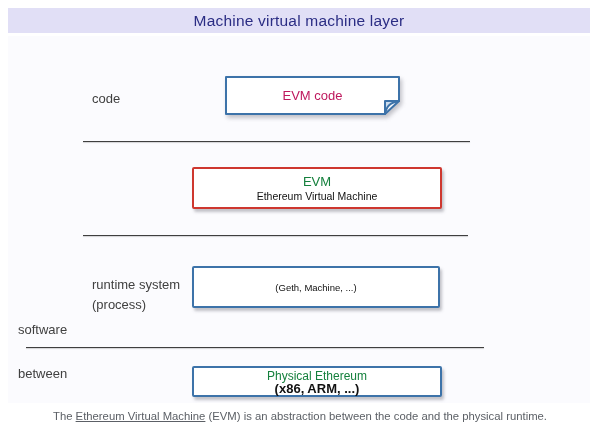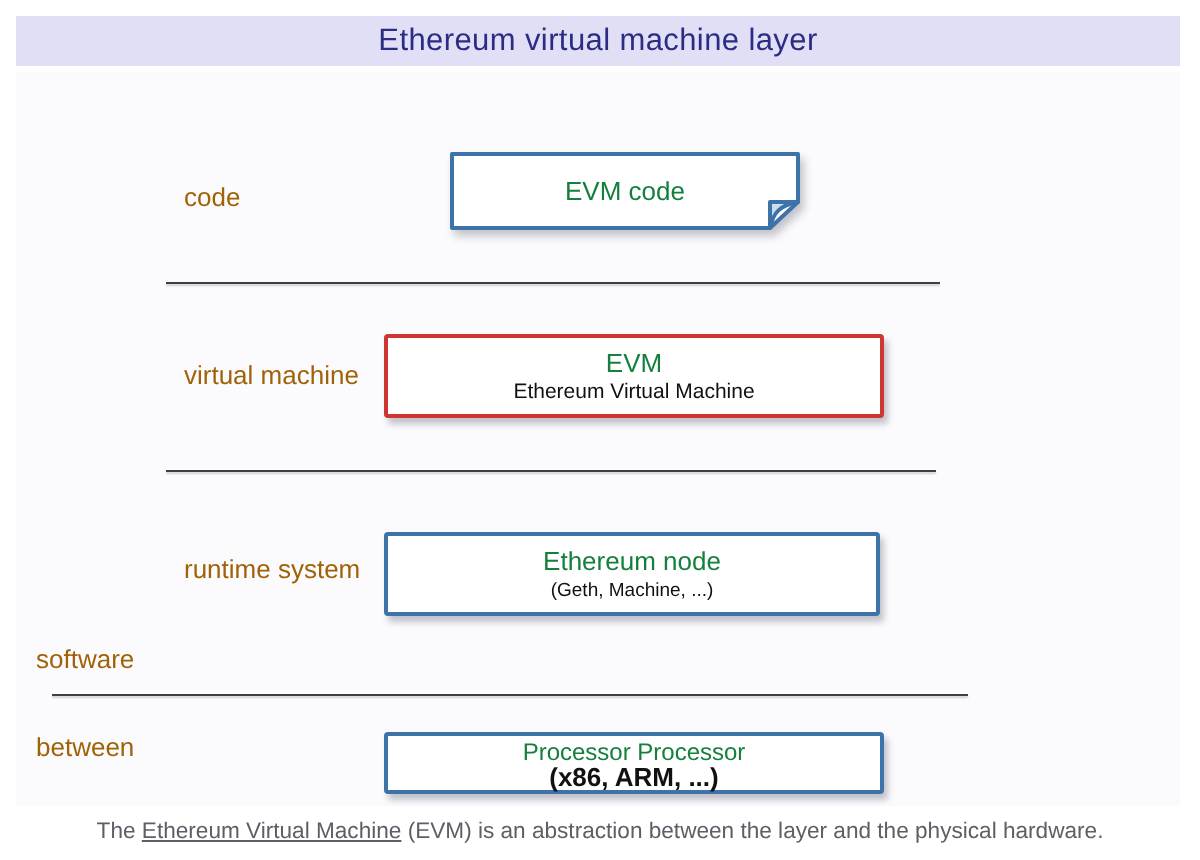--- a/index.html
+++ b/index.html
@@ -16,21 +16,21 @@
     background: #e1dff6;
     display: flex; align-items: center; justify-content: center;
   }
   .title-bar .title-text { font-size: 15.5px; color: #2b2d84; letter-spacing: 0.2px; }
 
   .panel {
     position: absolute; left: 8px; top: 36px; width: 582px; height: 367px;
     background: #fbfbfe;
   }
 
-  .row-label { position: absolute; font-size: 13px; color: #a16207; white-space: nowrap; }
+  .row-label { position: absolute; font-size: 13px; color: #404040; white-space: nowrap; }
   .lbl-code       { left: 84px; top: 55px; }
   .lbl-vm         { left: 84px; top: 144px; }
   .lbl-runtime    { left: 84px; top: 239px; line-height: 20px; }
   .lbl-runtime span { display: block; }
   .lbl-software   { left: 10px; top: 286px; text-align: center; }
   .lbl-hardware   { left: 10px; top: 330px; }
 
   .divider {
     position: absolute; height: 0;
     border-top: 1.5px solid #3f3f3f;
@@ -57,75 +57,74 @@
   .box-node .node-sub { font-size: 9.5px; }
   .box-proc { left: 184px; top: 330px; width: 246px; height: 27px; }
   .box-proc .node-title { font-size: 12px; line-height: 14px; }
   .box-proc .node-sub { font-size: 13px; line-height: 11px; font-weight: bold; }
 
   .note-box { position: absolute; left: 217px; top: 40px; width: 175px; height: 39px; }
   .note-box svg { position: absolute; left: 0; top: 0; filter: drop-shadow(2px 3px 2px rgba(125,125,135,0.45)); }
   .note-box .note-text {
     position: absolute; left: 0; top: 0; width: 100%; height: 100%;
     display: flex; align-items: center; justify-content: center;
-    font-size: 13px; color: #15803d;
+    font-size: 13px; color: #be185d;
   }
 
   .caption {
     position: absolute; left: 0; top: 410px; width: 600px;
     text-align: center; font-size: 11.3px; color: #5c6066;
   }
   .caption .evm-link { text-decoration: underline; cursor: pointer; }
 </style>
 </head>
 <body>
 
 <div class="page">
 
   <div class="title-bar">
-    <span class="title-text">Ethereum virtual machine layer</span>
+    <span class="title-text">Machine virtual machine layer</span>
   </div>
 
   <div class="panel">
 
     <div class="row-label lbl-code">code</div>
     <div class="note-box">
       <svg width="175" height="39" viewBox="0 0 175 39">
         <path d="M1,1 H174 V25 L160,38 H1 Z" fill="#ffffff" stroke="#3d73a9" stroke-width="2" stroke-linejoin="round"></path>
         <path d="M160,38 C161.5,30 165.5,26.5 174,25 L160,25 Z" fill="#cddded" stroke="#3d73a9" stroke-width="2" stroke-linejoin="round"></path>
       </svg>
       <div class="note-text">EVM code</div>
     </div>
 
     <div class="divider div-1"></div>
 
-    <div class="row-label lbl-vm">virtual machine</div>
     <div class="node-box box-evm">
       <div class="node-title">EVM</div>
       <div class="node-sub">Ethereum Virtual Machine</div>
     </div>
 
     <div class="divider div-2"></div>
 
     <div class="row-label lbl-runtime">
       <span>runtime system</span>
+      <span>(process)</span>
     </div>
     <div class="node-box box-node">
-      <div class="node-title">Ethereum node</div>
       <div class="node-sub">(Geth, Machine, ...)</div>
     </div>
 
     <div class="row-label lbl-software">software</div>
     <div class="divider div-3"></div>
     <div class="row-label lbl-hardware">between</div>
 
     <div class="node-box box-proc">
-      <div class="node-title">Processor Processor</div>
+      <div class="node-title">Physical Ethereum</div>
       <div class="node-sub">(x86, ARM, ...)</div>
     </div>
 
   </div>
 
   <div class="caption">
-    <span>The </span><span class="evm-link">Ethereum Virtual Machine</span><span> (EVM) is an abstraction between the layer and the physical hardware.</span>
+    <span>The </span><span class="evm-link">Ethereum Virtual Machine</span><span> (EVM) is an abstraction between the code and the physical runtime.</span>
   </div>
 
 </div>
 
 </body></html>

